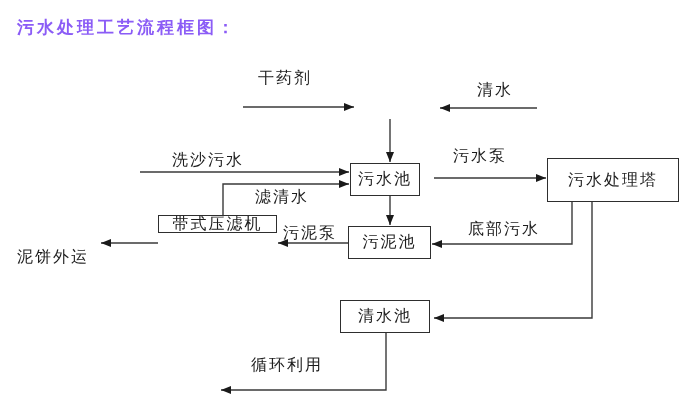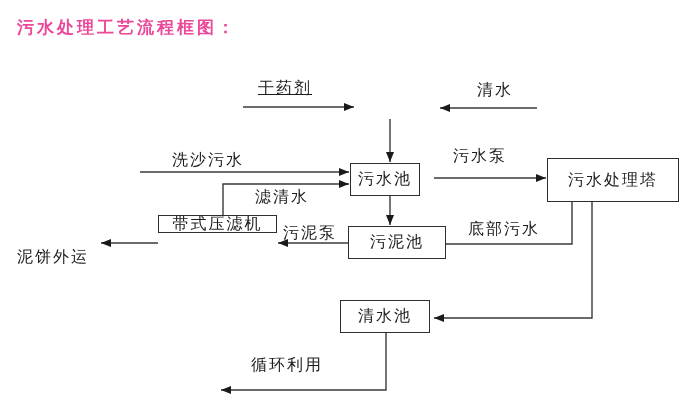--- a/index.html
+++ b/index.html
@@ -3,21 +3,21 @@
 <meta charset="utf-8">
 <style>
   html,body { margin:0; padding:0; background:#ffffff; }
   .page {
     position:relative; width:700px; height:420px; background:#ffffff;
     font-family:"DejaVu Sans","Liberation Sans",sans-serif; color:#1c1c1c;
     overflow:hidden;
   }
   .title {
     position:absolute; left:17px; top:16px; margin:0;
-    font-size:17px; font-weight:700; letter-spacing:3px; color:#ec4899;
+    font-size:17px; font-weight:700; letter-spacing:3px; color:#8b5cf6;
   }
   .arrows { position:absolute; left:0; top:0; }
   .node {
     position:absolute; box-sizing:border-box;
     border:1.5px solid #2e2e2e; background:#ffffff;
     display:flex; align-items:center; justify-content:center;
     font-size:16px; letter-spacing:2px; white-space:nowrap;
   }
   .flabel {
     position:absolute; font-size:16px; letter-spacing:2px;
@@ -49,24 +49,24 @@
       <line x1="348" y1="243" x2="278" y2="243" marker-end="url(#arw)"></line>
       <line x1="158" y1="243" x2="101" y2="243" marker-end="url(#arw)"></line>
       <polyline points="592,198 592,318 434,318" marker-end="url(#arw)"></polyline>
       <polyline points="386,333 386,390 221,390" marker-end="url(#arw)"></polyline>
     </g>
   </svg>
 
   <div class="node" style="left:350px; top:163px; width:70px;  height:33px;">污水池</div>
   <div class="node" style="left:547px; top:158px; width:132px; height:44px;">污水处理塔</div>
   <div class="node" style="left:158px; top:215px; width:119px; height:18px;">带式压滤机</div>
-  <div class="node" style="left:348px; top:226px; width:98px;  height:33px;">污泥池</div>
+  <div class="node" style="left:348px; top:226px; width:83px;  height:33px;">污泥池</div>
   <div class="node" style="left:340px; top:300px; width:90px;  height:33px;">清水池</div>
 
-  <div class="flabel" style="left:258px; top:80px;text-decoration:underline;">干药剂</div>
+  <div class="flabel" style="left:258px; top:70px;">干药剂</div>
   <div class="flabel" style="left:477px; top:82px;">清水</div>
   <div class="flabel" style="left:172px; top:152px;">洗沙污水</div>
   <div class="flabel" style="left:453px; top:148px;">污水泵</div>
   <div class="flabel" style="left:255px; top:189px;">滤清水</div>
   <div class="flabel" style="left:17px;  top:229px;margin-top:20px;">泥饼外运</div>
   <div class="flabel" style="left:283px; top:225px;">污泥泵</div>
   <div class="flabel" style="left:468px; top:221px;">底部污水</div>
   <div class="flabel" style="left:251px; top:357px;">循环利用</div>
 
 </div>

